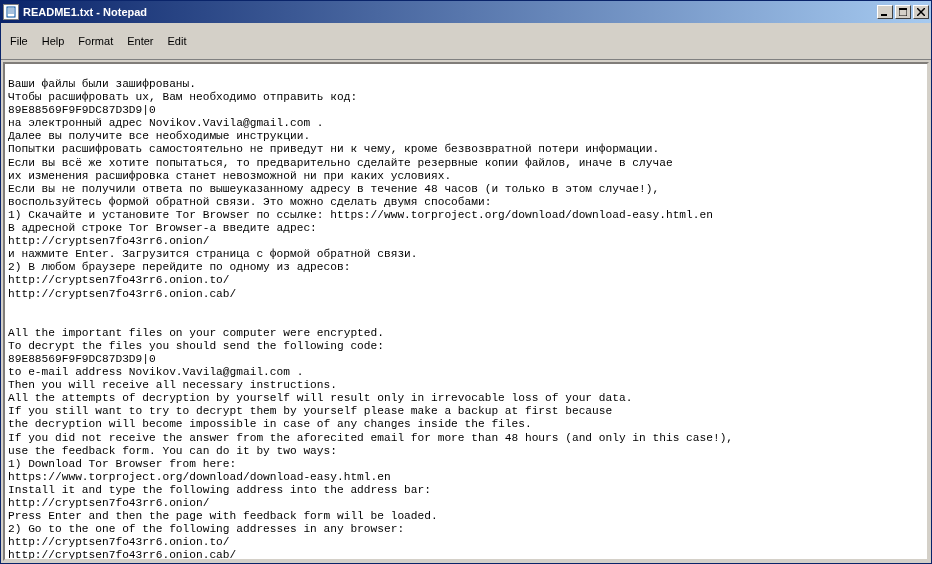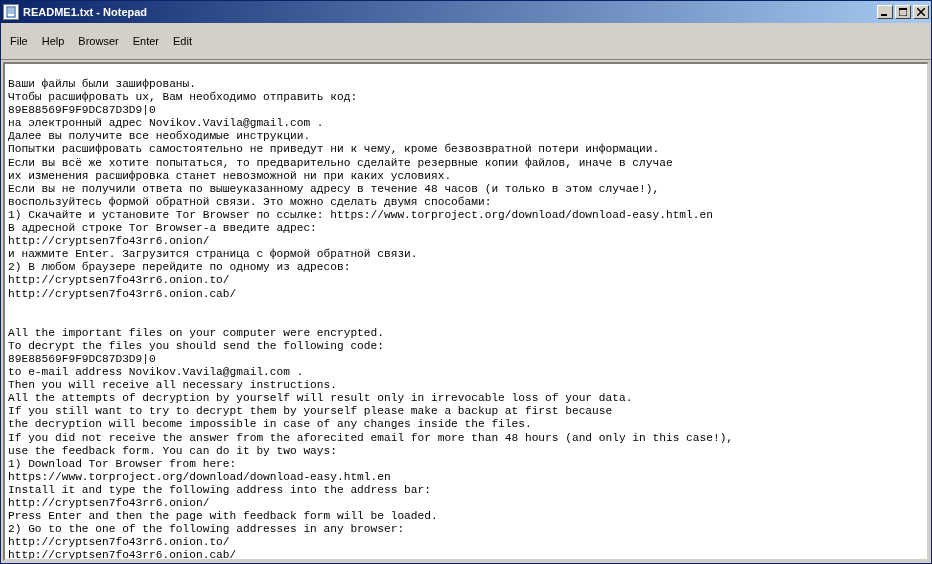--- a/index.html
+++ b/index.html
@@ -121,21 +121,21 @@
             <line x1="0" y1="0" x2="8" y2="8" stroke="black" stroke-width="1.5"></line>
             <line x1="8" y1="0" x2="0" y2="8" stroke="black" stroke-width="1.5"></line>
           </svg>
       </div>
     </div>
   </div>
 
   <div class="menubar">
     <div class="menu-item"><span>File</span></div>
     <div class="menu-item"><span>Help</span></div>
-    <div class="menu-item"><span>Browser</span></div>
+    <div class="menu-item"><span>Format</span></div>
     <div class="menu-item"><span>Enter</span></div>
     <div class="menu-item"><span>Edit</span></div>
   </div>
 
   <div class="content-wrap">
     <div class="textarea">Ваши файлы были зашифрованы.
 Чтобы расшифровать ux, Вам необходимо отправить код:
 89E88569F9F9DC87D3D9|0
 на электронный адрес Novikov.Vavila@gmail.com .
 Далее вы получите все необходимые инструкции.

